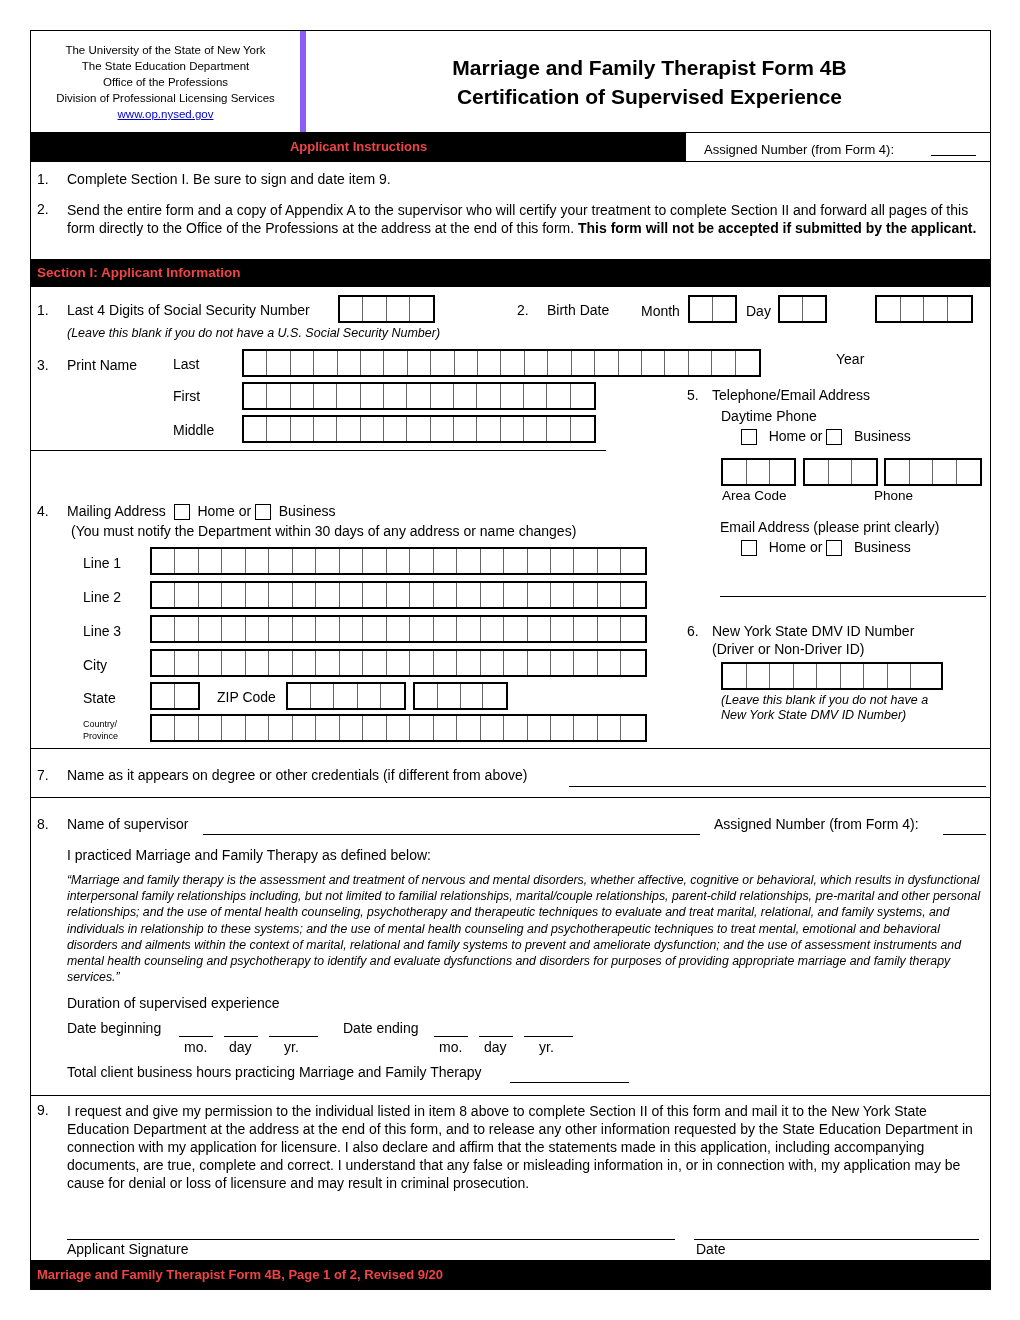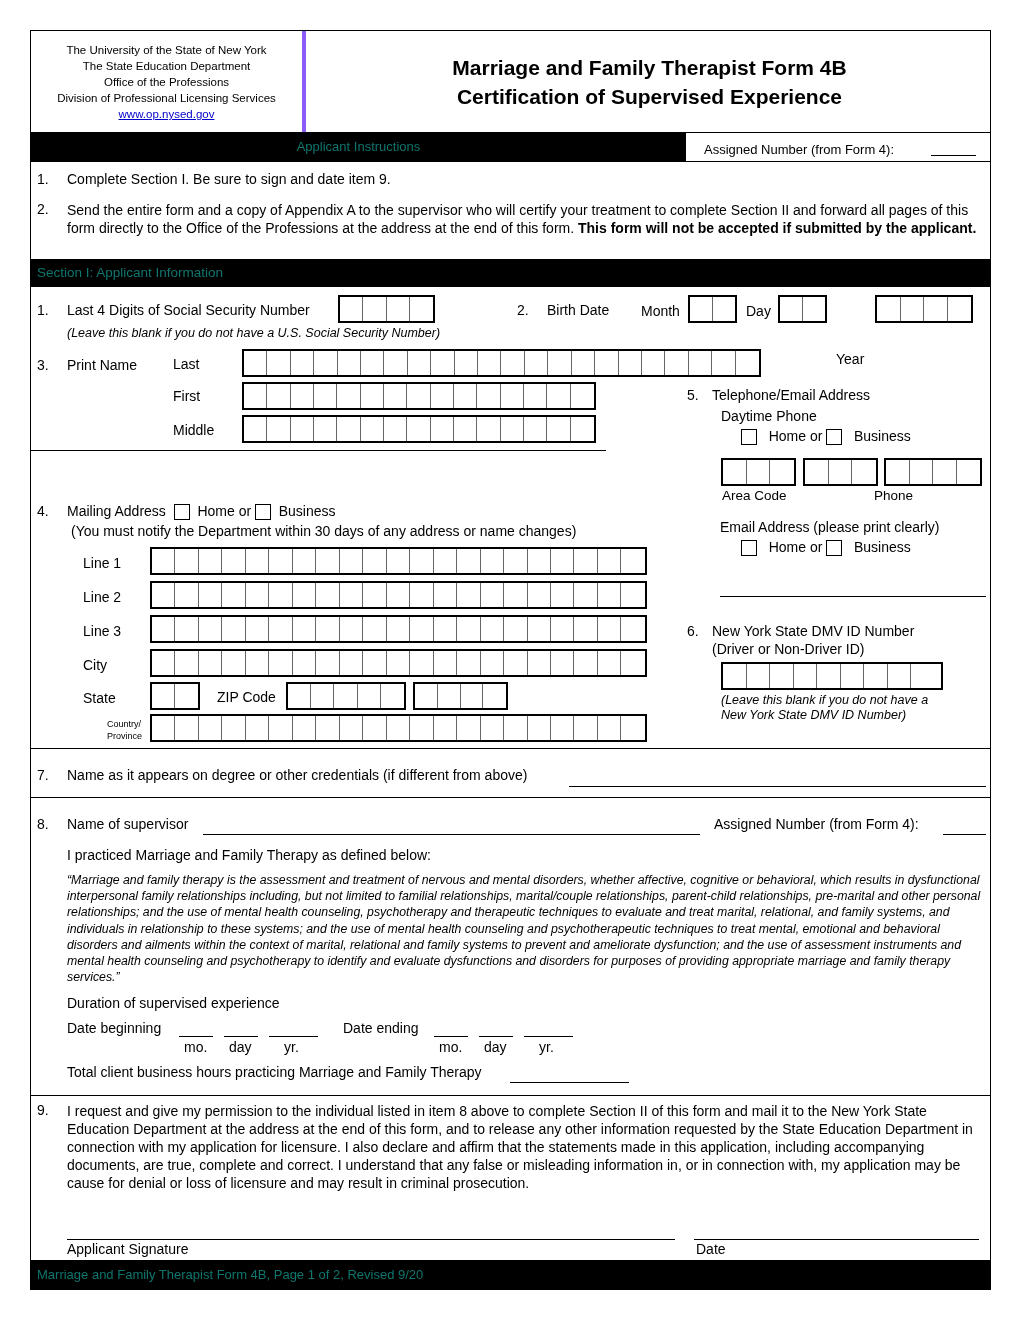--- a/index.html
+++ b/index.html
@@ -1,22 +1,22 @@
 <!DOCTYPE html>
 <html><head>
 <meta charset="utf-8">
 <style>
   * { box-sizing: border-box; margin: 0; padding: 0; }
   body { width: 1020px; height: 1320px; background: #fff; font-family: "Liberation Sans", sans-serif; color: #000; position: relative; overflow: hidden; }
   .page { position: absolute; left: 30px; top: 30px; width: 961px; height: 1260px; border: 1px solid #000; }
   .abs { position: absolute; }
-  .hdr-left { left: 0; top: 0; width: 275px; height: 101px; border-right: 4px solid #8b5cf6; text-align: center; font-size: 11.5px; line-height: 16px; padding-top: 11px; }
+  .hdr-left { left: 0; top: 0; width: 275px; height: 101px; border-right: 6px solid #8b5cf6; text-align: center; font-size: 11.5px; line-height: 16px; padding-top: 11px; }
   .hdr-left a { color: #00c; text-decoration: underline; }
   .hdr-title { left: 276px; top: 22px; width: 685px; text-align: center; font-weight: bold; font-size: 21px; line-height: 29px; }
-  .bar { background: #000; color: #0f766e; font-weight: normal; font-size: 13px; }
+  .bar { background: #000; color: #ef4444; font-weight: bold; font-size: 13px; }
   .f14 { font-size: 14px; }
   .boxes { position: absolute; display: flex; border: 2px solid #000; height: 28px; }
   .boxes span { width: 23.5px; height: 100%; border-right: 1px solid #666; }
   .boxes span:last-child { border-right: none; }
   .cb { display: inline-block; width: 16px; height: 16px; border: 1px solid #000; vertical-align: middle; }
   .uline { position: absolute; border-bottom: 1px solid #000; height: 1px; }
   .hline { position: absolute; left: 0; width: 959px; border-top: 1px solid #000; }
   .italic { font-style: italic; }
 </style>
 </head>
@@ -271,21 +271,21 @@
       <span></span>
       <span></span>
       <span></span>
     </div>
   <div class="boxes" style="left:382px;top:651px;width:95px;">
       <span></span>
       <span></span>
       <span></span>
       <span></span>
     </div>
-  <div class="abs" style="left:52px;top:687px;font-size:9px;line-height:12px;margin-left:24px;">
+  <div class="abs" style="left:52px;top:687px;font-size:9px;line-height:12px;">
     <div>Country/</div>
     <div>Province</div>
   </div>
   <div class="boxes" id="bx-country" style="left:119px;top:683px;width:497px;">
       <span></span>
       <span></span>
       <span></span>
       <span></span>
       <span></span>
       <span></span>

